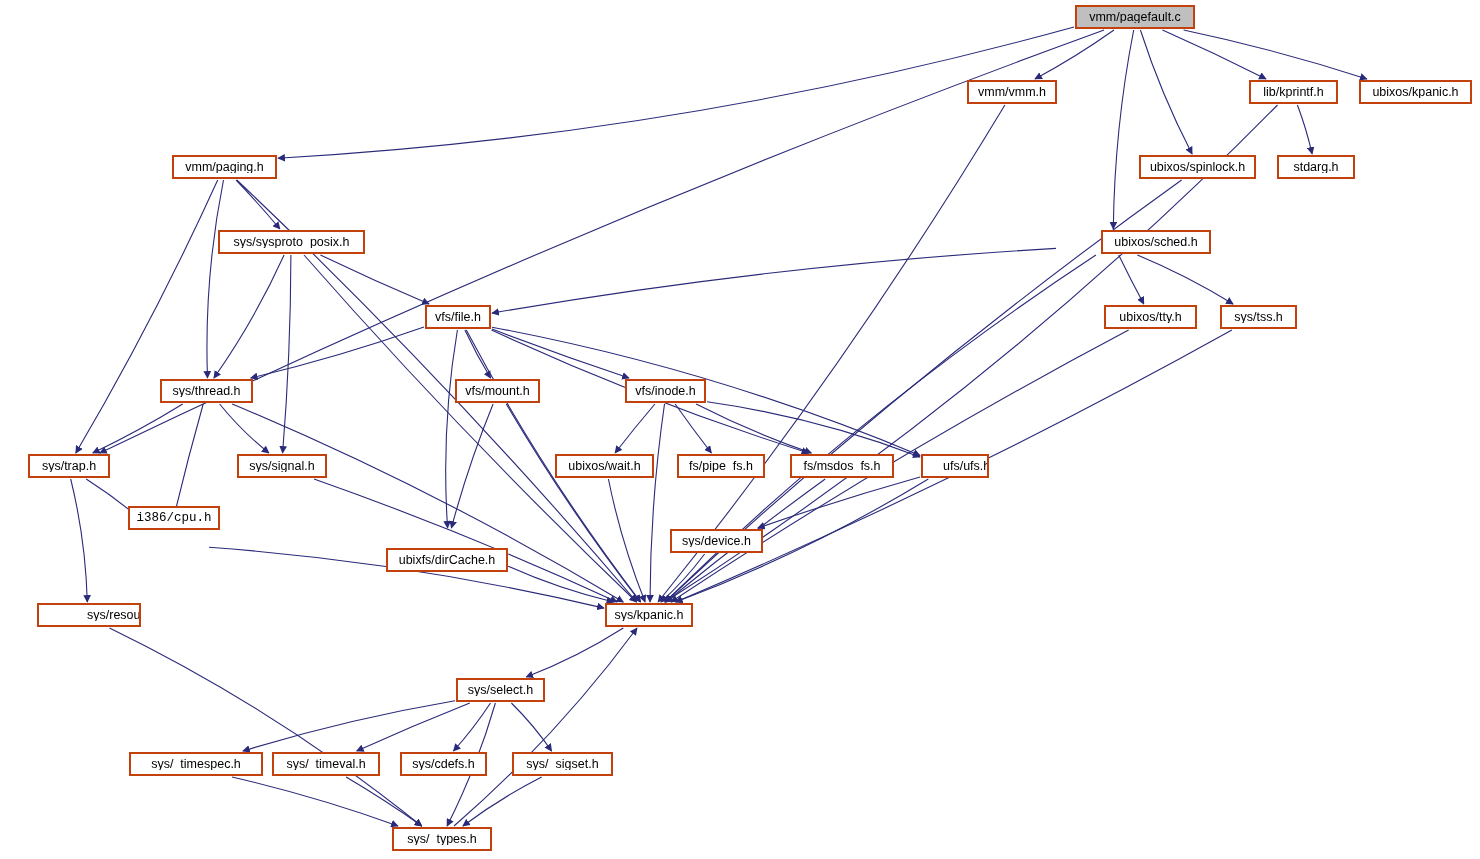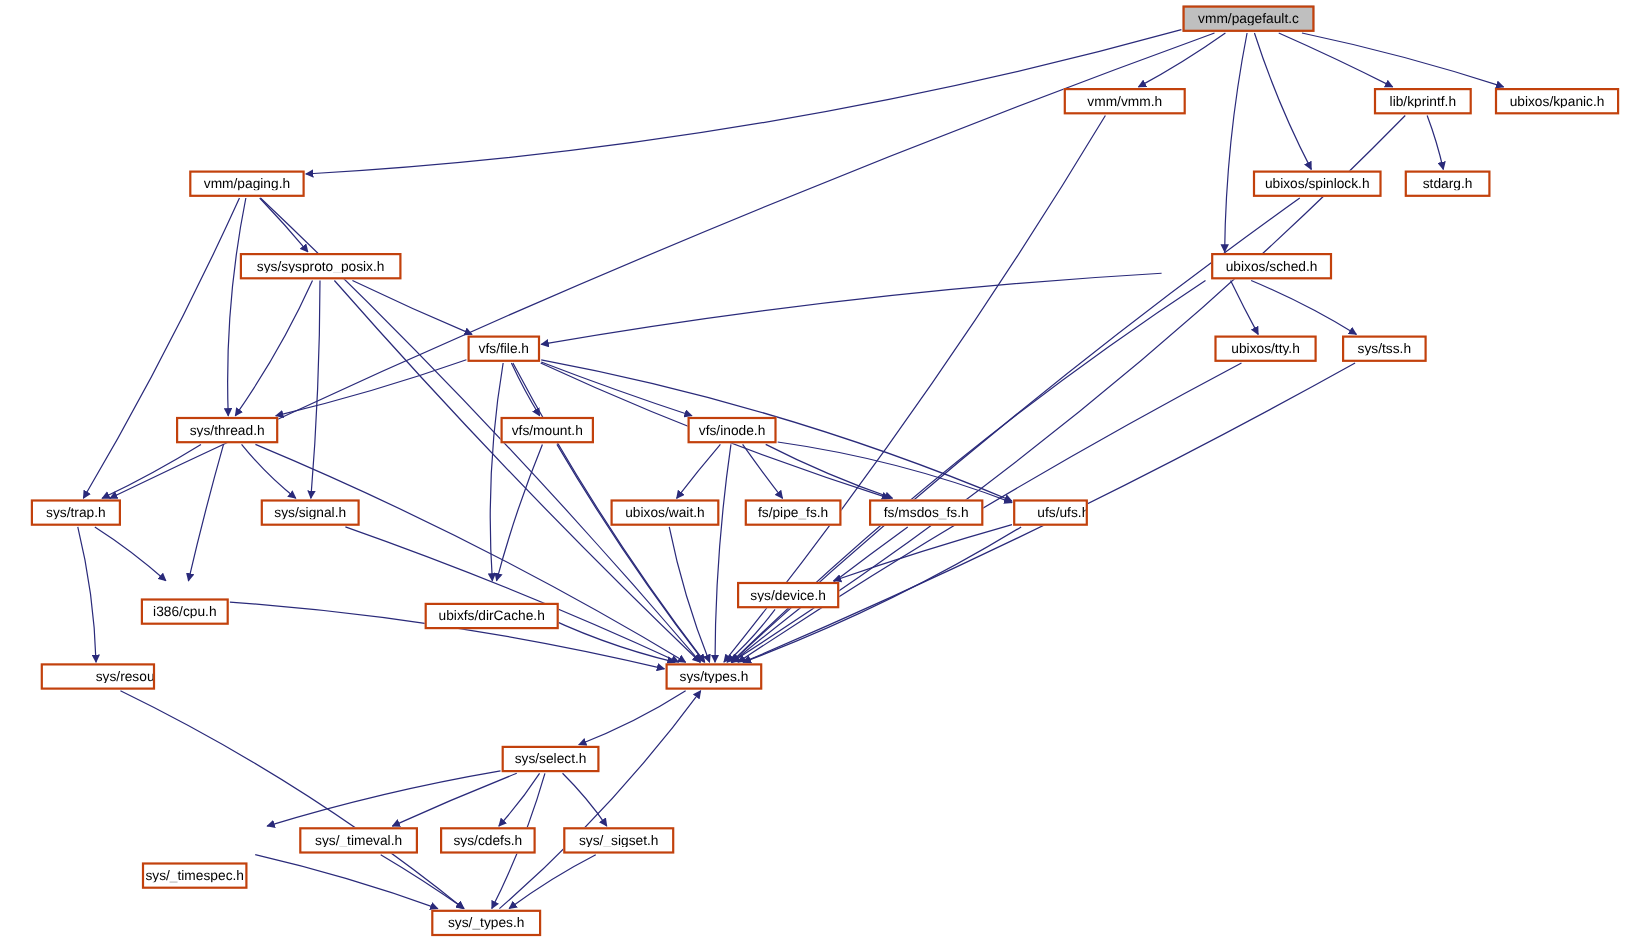--- a/index.html
+++ b/index.html
@@ -86,21 +86,21 @@
         <path d="M 232.0 777.0 Q 316.5 796.5 398.0 826.0" fill="none" stroke="#2a2a7a" stroke-width="1.1" marker-end="url(#arrow)"></path>
         <path d="M 346.1 777.0 Q 385.0 800.0 421.9 826.0" fill="none" stroke="#2a2a7a" stroke-width="1.1" marker-end="url(#arrow)"></path>
         <path d="M 541.6 777.0 Q 500.2 798.2 462.9 826.0" fill="none" stroke="#2a2a7a" stroke-width="1.1" marker-end="url(#arrow)"></path>
         <path d="M 454.0 826.0 Q 556.4 737.1 637.0 628.0" fill="none" stroke="#2a2a7a" stroke-width="1.1" marker-end="url(#arrow)"></path>
       </g>
   </svg>
   <div id="node-layer">
       <div class="node root" style="left: 1075px; top: 5px; width: 120px; height: 24px;">
         <span class="node-label">vmm/pagefault.c</span>
       </div>
-      <div class="node" style="left: 967px; top: 80px; width: 111px; height: 24px;">
+      <div class="node" style="left: 967px; top: 80px; width: 90px; height: 24px;">
         <span class="node-label">vmm/vmm.h</span>
       </div>
       <div class="node" style="left: 1249px; top: 80px; width: 89px; height: 24px;">
         <span class="node-label">lib/kprintf.h</span>
       </div>
       <div class="node" style="left: 1359px; top: 80px; width: 113px; height: 24px;">
         <span class="node-label">ubixos/kpanic.h</span>
       </div>
       <div class="node" style="left: 172px; top: 155px; width: 105px; height: 24px;">
         <span class="node-label">vmm/paging.h</span>
@@ -146,39 +146,39 @@
       </div>
       <div class="node" style="left: 677px; top: 454px; width: 88px; height: 24px;">
         <span class="node-label">fs/pipe_fs.h</span>
       </div>
       <div class="node" style="left: 790px; top: 454px; width: 104px; height: 24px;">
         <span class="node-label">fs/msdos_fs.h</span>
       </div>
       <div class="node" style="left: 921px; top: 454px; width: 68px; height: 24px; padding-left: 20px;">
         <span class="node-label">ufs/ufs.h</span>
       </div>
-      <div class="node" style="left: 128px; top: 544px; width: 80px; height: 24px;">
+      <div class="node" style="left: 128px; top: 506px; width: 92px; height: 24px; font-family: Liberation Mono, monospace;">
         <span class="node-label">i386/cpu.h</span>
       </div>
       <div class="node" style="left: 386px; top: 529px; width: 122px; height: 24px; margin-top: 19px;">
         <span class="node-label">ubixfs/dirCache.h</span>
       </div>
       <div class="node" style="left: 670px; top: 529px; width: 93px; height: 24px;">
         <span class="node-label">sys/device.h</span>
       </div>
       <div class="node" style="left: 37px; top: 603px; width: 104px; height: 24px; padding-left: 48px;">
         <span class="node-label">sys/resource.h</span>
       </div>
       <div class="node" style="left: 605px; top: 603px; width: 88px; height: 24px;">
-        <span class="node-label">sys/types.h</span>
+        <span class="node-label">sys/kpanic.h</span>
       </div>
       <div class="node" style="left: 456px; top: 678px; width: 89px; height: 24px;">
         <span class="node-label">sys/select.h</span>
       </div>
-      <div class="node" style="left: 129px; top: 752px; width: 96px; height: 24px; margin-top: 32px;">
+      <div class="node" style="left: 129px; top: 752px; width: 134px; height: 24px;">
         <span class="node-label">sys/_timespec.h</span>
       </div>
       <div class="node" style="left: 272px; top: 752px; width: 108px; height: 24px;">
         <span class="node-label">sys/_timeval.h</span>
       </div>
       <div class="node" style="left: 400px; top: 752px; width: 87px; height: 24px;">
         <span class="node-label">sys/cdefs.h</span>
       </div>
       <div class="node" style="left: 512px; top: 752px; width: 101px; height: 24px; text-align: right;">
         <span class="node-label">sys/_sigset.h</span>

